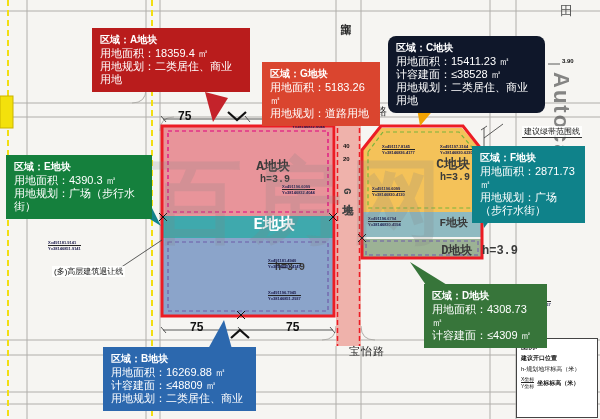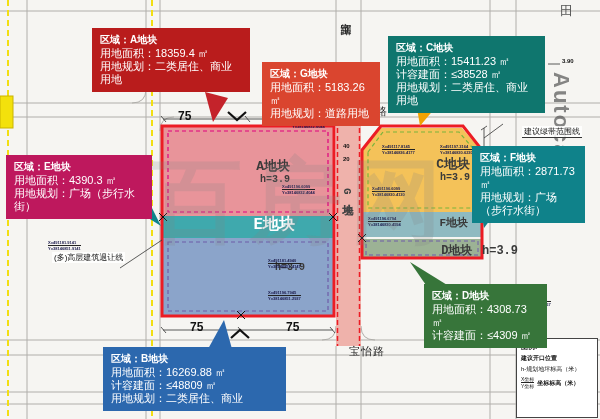--- a/index.html
+++ b/index.html
@@ -6,25 +6,25 @@
   .stage{position:relative;width:600px;height:419px;background:#f6f5f2;overflow:hidden;
          font-family:"Liberation Sans","DejaVu Sans",sans-serif;}
   .stage svg{position:absolute;left:0;top:0;}
 
   
   .callout{position:absolute;color:#fff;padding:5px 8px 6px 8px;box-sizing:border-box;z-index:30;}
   .co-title{font-size:10px;font-weight:bold;line-height:14px;white-space:nowrap;}
   .co-line{font-size:11px;font-weight:normal;line-height:13px;}
   .co-a{left:92px;top:28px;width:158px;background:#b91c1c;}
   .co-g{left:262px;top:62px;width:118px;background:#da452f;}
-  .co-c{left:388px;top:36px;width:157px;background:#0f766e;}
-  .co-e{left:6px;top:155px;width:146px;background:#be185d;}
+  .co-c{left:388px;top:36px;width:157px;background:#0f172a;border-radius:8px;}
+  .co-e{left:6px;top:155px;width:146px;background:#15803d;}
   .co-f{left:472px;top:146px;width:113px;background:#0f828a;}
   .co-d{left:424px;top:284px;width:123px;background:#37753a;}
-  .co-b{left:103px;top:347px;width:183px;background:#2c68ae;}
+  .co-b{left:103px;top:347px;width:153px;background:#2c68ae;}
 
   
   .plabel{position:absolute;color:#3a3a3a;font-weight:bold;text-align:right;z-index:12;font-family:Liberation Mono, monospace;}
   .pname{font-size:13px;display:block;line-height:14px;}
   .pelev{font-size:10px;display:block;line-height:12px;}
   .pl-a{left:200px;top:160px;width:90px;}
   .pl-b{left:215px;top:262px;width:90px;}
   .pl-c{left:380px;top:158px;width:90px;}
   .pl-d{left:408px;top:241px;width:110px;}
   .pl-d .pname,.pl-d .pelev{display:inline;font-size:12px;}
@@ -182,21 +182,21 @@
   </div>
   <div class="plabel pl-g">
     <span class="pname">G地块</span>
   </div>
 
   <div class="road" style="left:352px;top:104px;">宝和路</div>
   <div class="road" style="left:349px;top:344px;">宝怡路</div>
   <div class="road road-v" style="left:338px;top:14px;">宝细路</div>
 
   <div class="note" style="left:522px;top:114px;margin-top:12px;">建议绿带范围线</div>
-  <div class="note" style="left:52px;top:252px;border-bottom:none;">(多)高层建筑退让线</div>
+  <div class="note" style="left:52px;top:266px;border-bottom:none;">(多)高层建筑退让线</div>
   <div class="dim" style="left:178px;top:109px;">75</div>
   <div class="dim" style="left:298px;top:109px;">75</div>
   <div class="dim" style="left:190px;top:320px;">75</div>
   <div class="dim" style="left:286px;top:320px;">75</div>
   <div class="dim" style="left:343px;top:143px;font-size:6px;">40</div>
   <div class="dim" style="left:343px;top:156px;font-size:6px;">20</div>
   <div class="dim" style="left:562px;top:58px;font-size:6px;">3.90</div>
 
   <div class="coord" style="left:292px;top:118px;">
     <span class="cx">X=491117.6299</span>

